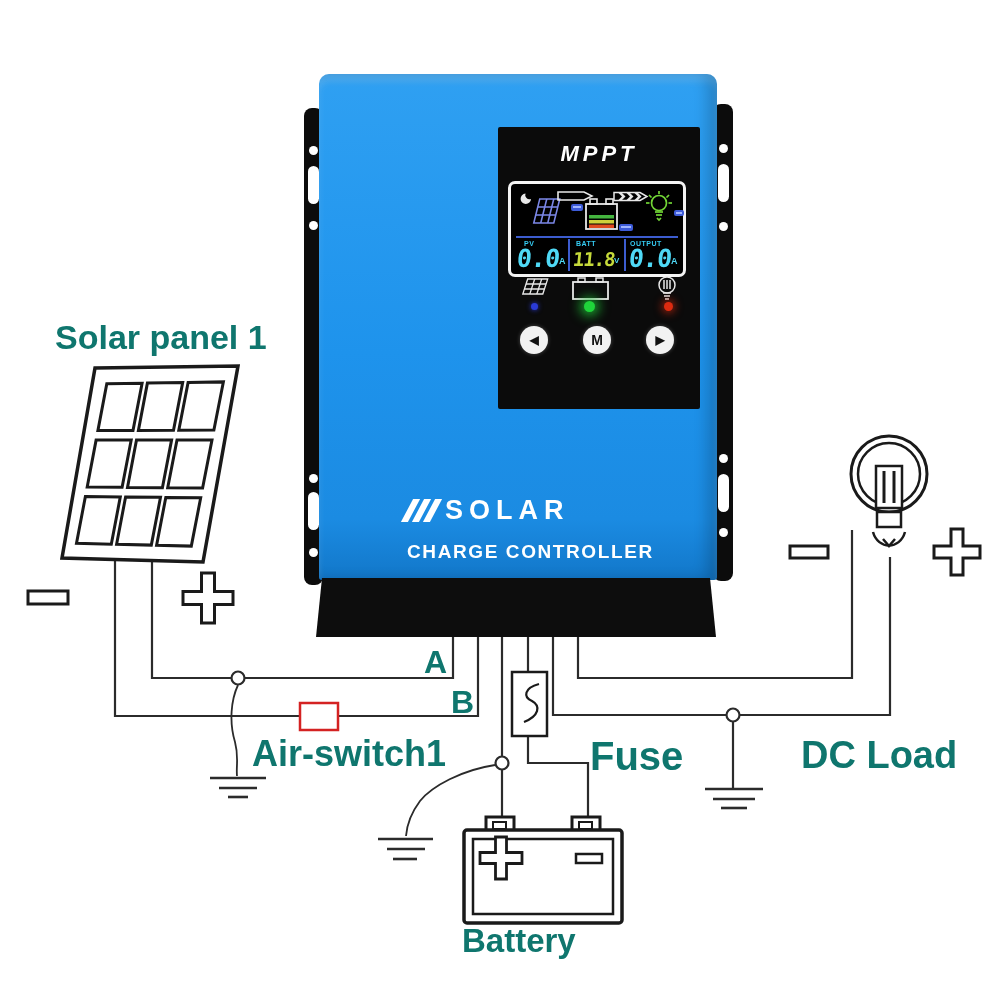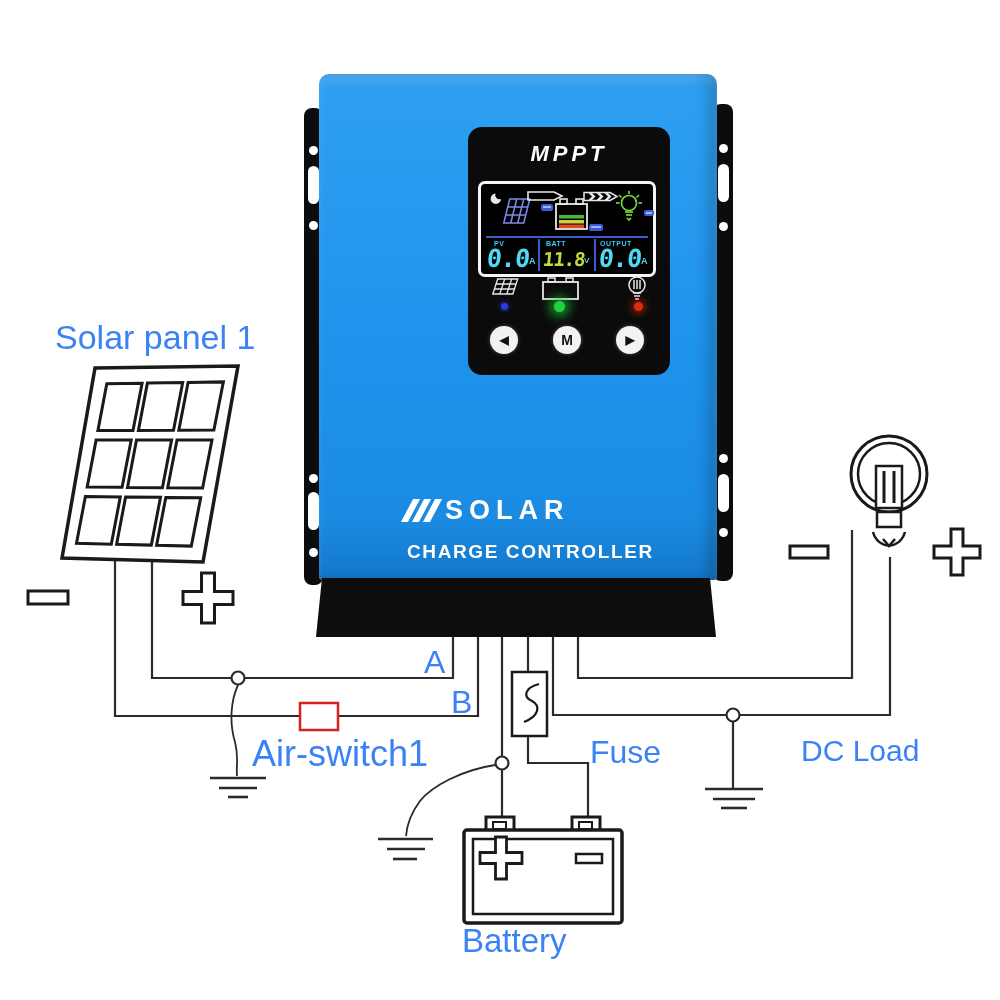--- a/index.html
+++ b/index.html
@@ -1,33 +1,33 @@
 <!DOCTYPE html>
 <html><head>
 <meta charset="utf-8">
 <style>
   html,body{margin:0;padding:0;background:#fff;}
   #stage{position:relative;width:1000px;height:1000px;background:#fff;overflow:hidden;
          font-family:"Liberation Sans",sans-serif;}
   #wiring{position:absolute;left:0;top:0;z-index:1;}
-  .red-label{position:absolute;z-index:3;color:#3b82f6;font-weight:normal;line-height:1;
+  .red-label{position:absolute;z-index:3;color:#0f766e;font-weight:bold;line-height:1;
              font-family:"Liberation Sans",sans-serif;}
 
   
   .bracket{position:absolute;z-index:2;background:#0c0c0c;border-radius:8px;}
   .hole{position:absolute;background:#fff;border-radius:50%;width:9px;height:9px;}
   .slot{position:absolute;background:#fff;border-radius:6px;width:11px;height:38px;}
   #body{position:absolute;left:319px;top:74px;width:398px;height:506px;z-index:2;
         background:linear-gradient(180deg,#2fa0f2 0%,#1e93ec 55%,#1b8be2 88%,#1277c9 100%);
         border-radius:10px 10px 3px 3px;
         box-shadow:inset -10px 0 14px rgba(0,0,0,.18), inset 0 8px 6px rgba(255,255,255,.15);}
   #base{position:absolute;left:316px;top:578px;width:400px;height:59px;z-index:2;background:#0d0d0d;
         clip-path:polygon(6px 0,394px 0,100% 100%,0 100%);}
-  #panel{position:absolute;left:468px;top:127px;width:202px;height:248px;z-index:3;
-         background:#0b0b0b;border-radius:14px;}
+  #panel{position:absolute;left:498px;top:127px;width:202px;height:282px;z-index:3;
+         background:#0b0b0b;border-radius:2px;}
   #mppt{position:absolute;left:0;top:14px;width:100%;text-align:center;color:#fff;
         font-size:22px;font-weight:bold;font-style:italic;letter-spacing:4px;}
   #lcd{position:absolute;left:10px;top:54px;width:172px;height:90px;background:#000;
        border:3px solid #f4f4f4;border-radius:7px;}
   .lcd-abs{position:absolute;}
   .tag{position:absolute;background:#3d5bd8;border-radius:2px;}
   .tag::after{content:"";position:absolute;left:2px;top:2px;right:2px;height:2px;background:#9fb4ff;}
   .lcd-lab{position:absolute;color:#35cbf2;font-size:7px;font-weight:bold;letter-spacing:.5px;}
   .seg{position:absolute;font-family:"DejaVu Sans Mono",monospace;font-weight:bold;
        transform:skewX(-6deg);letter-spacing:-1px;}
@@ -268,16 +268,16 @@
 
     <div class="btn" style="left:22px;top:199px;">◀</div>
     <div class="btn" style="left:85px;top:199px;font-size:14px;">M</div>
     <div class="btn" style="left:148px;top:199px;">▶</div>
   </div>
 
   <div class="red-label" style="left:55px;top:320px;font-size:34px;">Solar panel 1</div>
   <div class="red-label" style="left:424px;top:646px;font-size:32px;">A</div>
   <div class="red-label" style="left:451px;top:686px;font-size:32px;">B</div>
   <div class="red-label" style="left:252px;top:736px;font-size:36px;">Air-switch1</div>
-  <div class="red-label" style="left:590px;top:736px;font-size:32px;">Fuse</div>
-  <div class="red-label" style="left:801px;top:736px;font-size:30px;">DC Load</div>
+  <div class="red-label" style="left:590px;top:736px;font-size:40px;">Fuse</div>
+  <div class="red-label" style="left:801px;top:736px;font-size:38px;">DC Load</div>
   <div class="red-label" style="left:462px;top:924px;font-size:33px;">Battery</div>
 </div>
 
 </body></html>

